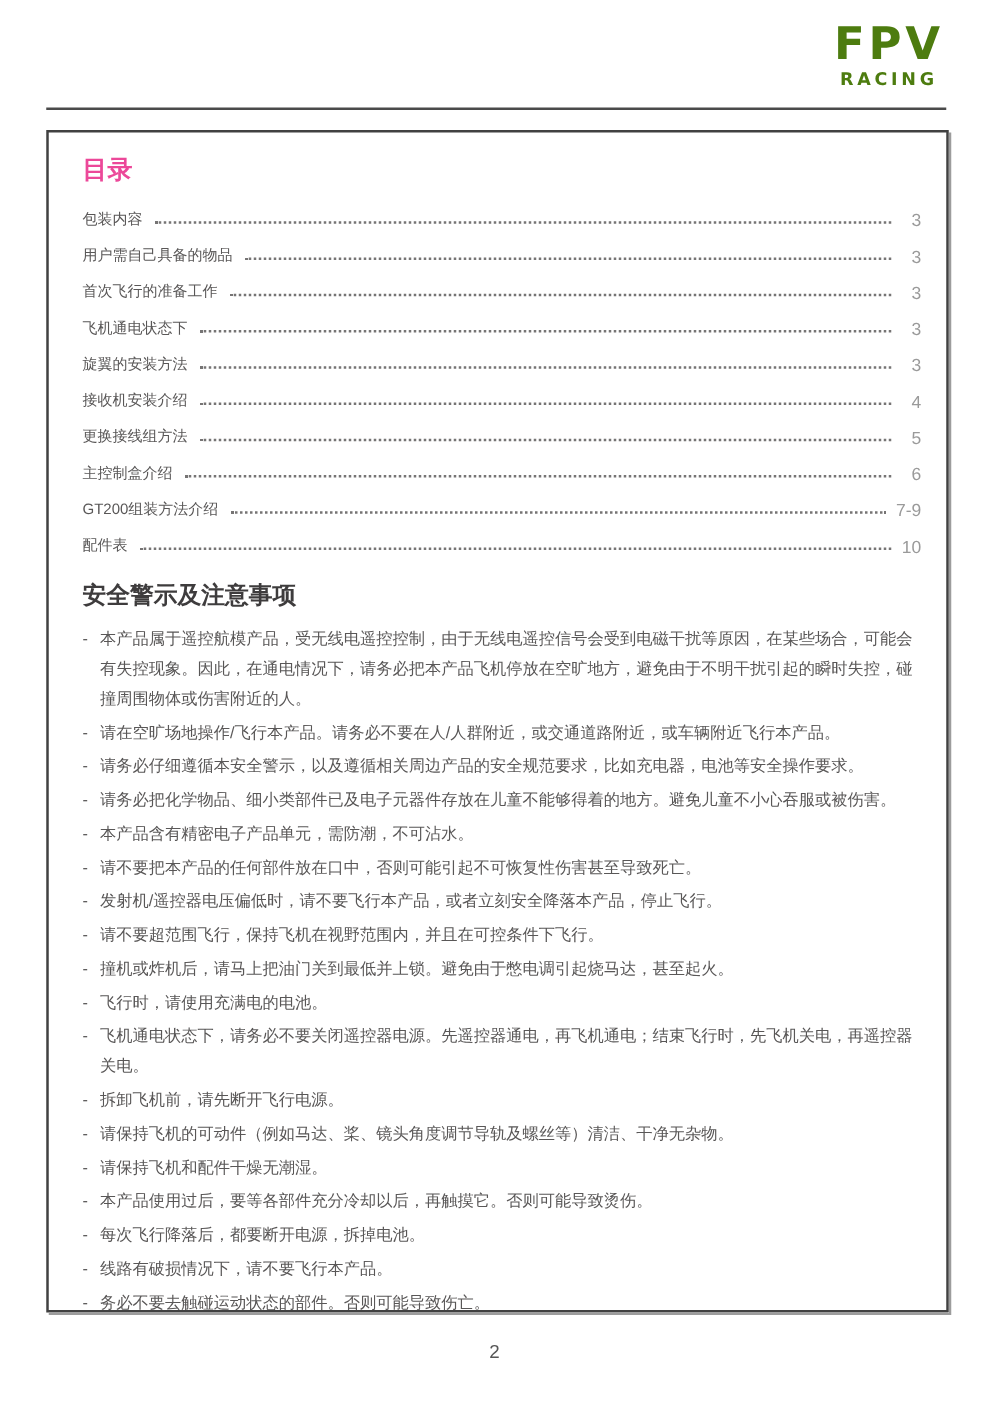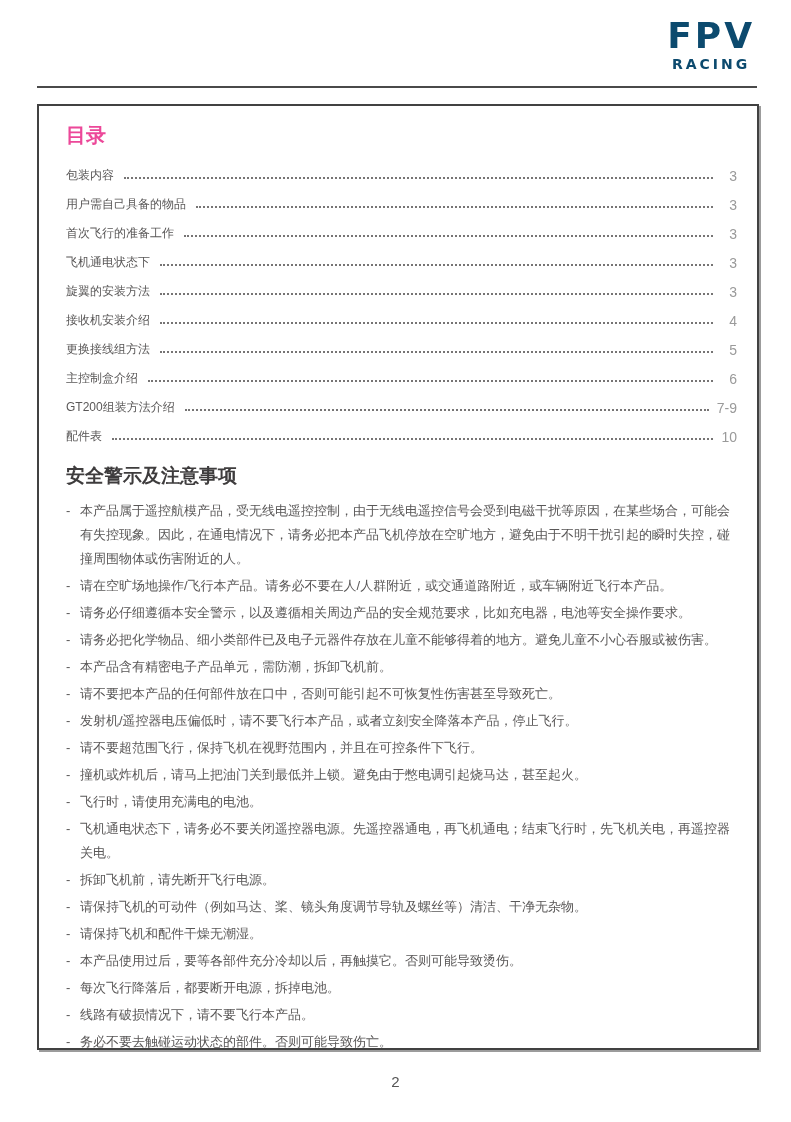--- a/index.html
+++ b/index.html
@@ -34,21 +34,21 @@
     font-size: 26px;
     font-weight: 400;
     letter-spacing: 2px;
     color: #595757;
   }
   .logo {
     position: absolute;
     right: 2px;
     top: 18px;
     text-align: center;
-    color: #0c4a6e;
+    color: #4d7c0f;
     line-height: 1;
   }
   .logo-fpv {
     font-size: 36px;
     font-weight: 800;
     letter-spacing: 3px;
     font-family: "DejaVu Sans", sans-serif;
   }
   .logo-racing {
     margin-top: 3px;
@@ -238,21 +238,21 @@
     <span class="safety-text">请务必仔细遵循本安全警示，以及遵循相关周边产品的安全规范要求，比如充电器，电池等安全操作要求。</span>
   </div>
 
   <div class="safety-row">
     <span class="safety-dash">-</span>
     <span class="safety-text">请务必把化学物品、细小类部件已及电子元器件存放在儿童不能够得着的地方。避免儿童不小心吞服或被伤害。</span>
   </div>
 
   <div class="safety-row">
     <span class="safety-dash">-</span>
-    <span class="safety-text">本产品含有精密电子产品单元，需防潮，拆卸飞机前。</span>
+    <span class="safety-text">本产品含有精密电子产品单元，需防潮，不可沾水。</span>
   </div>
 
   <div class="safety-row">
     <span class="safety-dash">-</span>
     <span class="safety-text">请不要把本产品的任何部件放在口中，否则可能引起不可恢复性伤害甚至导致死亡。</span>
   </div>
 
   <div class="safety-row">
     <span class="safety-dash">-</span>
     <span class="safety-text">发射机/遥控器电压偏低时，请不要飞行本产品，或者立刻安全降落本产品，停止飞行。</span>

